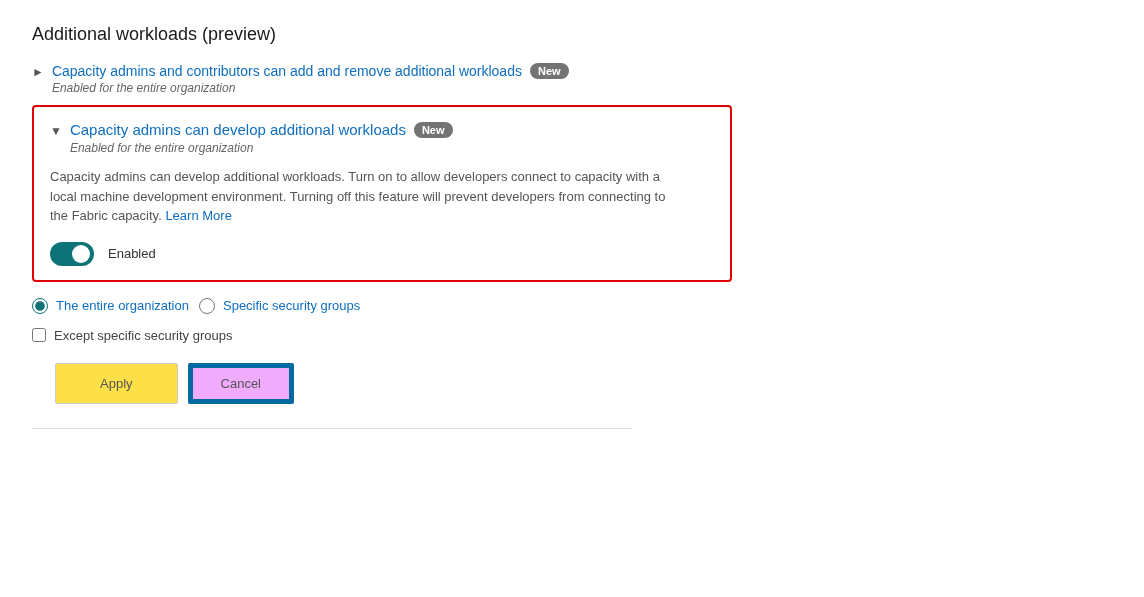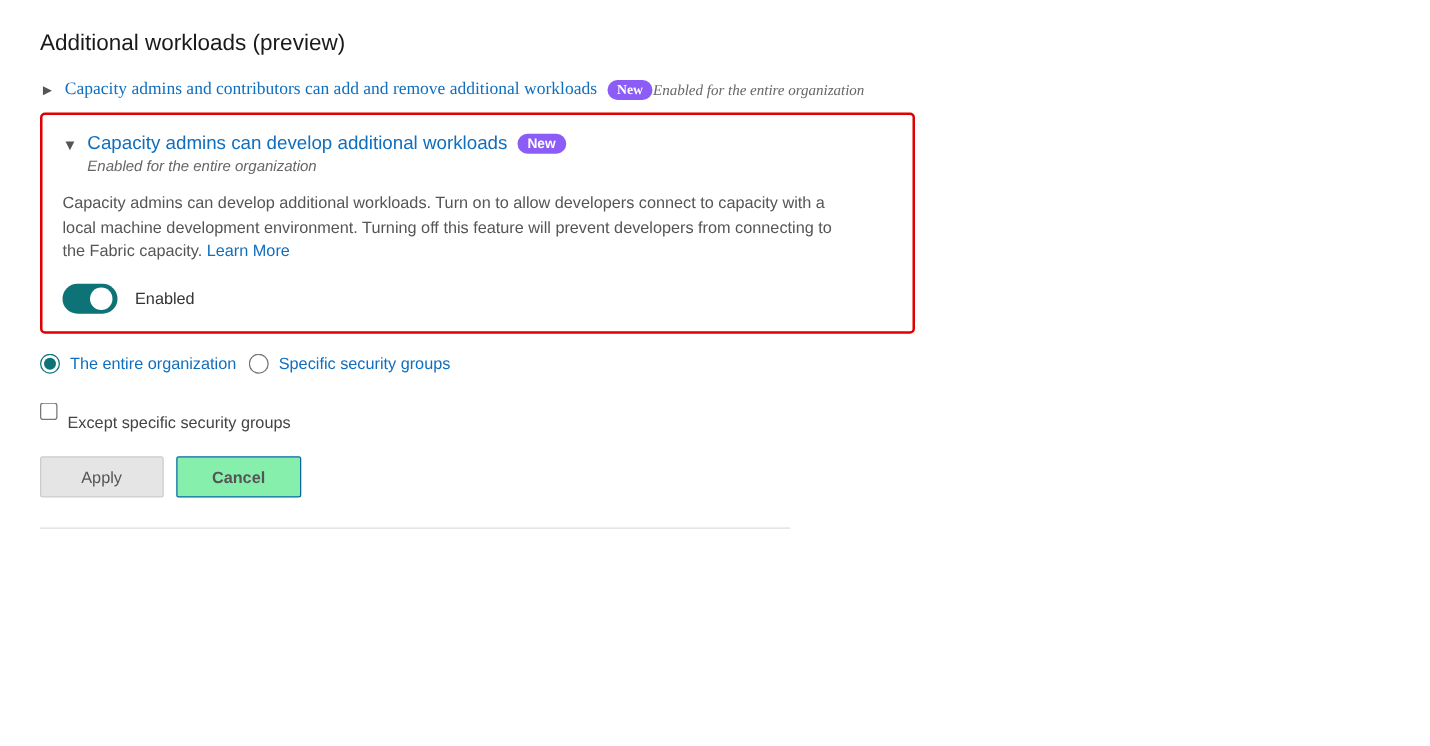--- a/index.html
+++ b/index.html
@@ -35,42 +35,41 @@
 
     .chevron {
       color: #555;
       font-size: 12px;
       margin-top: 2px;
       flex-shrink: 0;
     }
 
     .workload-item-content {
       display: flex;
-      flex-direction: row;
-      font-family: Liberation Serif, serif;
+      flex-direction: column;
     }
 
     .workload-item-title {
       display: flex;
       align-items: center;
       gap: 8px;
       font-size: 14px;
       color: #106EBE;
       font-weight: 500;
     }
 
     .workload-item-subtitle {
       font-size: 12px;
       color: #666;
       font-style: italic;
       margin-top: 2px;
     }
 
     .badge-new {
-      background-color: #8b5cf6;
+      background-color: #737373;
       color: #ffffff;
       font-size: 11px;
       font-weight: 600;
       padding: 2px 8px;
       border-radius: 12px;
       font-style: normal;
     }
 
     
     .workload-item-expanded {
@@ -212,49 +211,48 @@
     .checkbox-item input[type="checkbox"] {
       width: 14px;
       height: 14px;
       cursor: pointer;
     }
 
     .checkbox-item label {
       font-size: 13px;
       color: #444;
       cursor: pointer;
-      margin-top: 17px;
     }
 
     
     .button-row {
       display: flex;
       gap: 10px;
       margin-top: 8px;
     }
 
     .btn-apply {
-      background: #e5e5e5;
+      background: #fde047;
       color: #555;
       border: 1px solid #ccc;
-      padding: 8px 32px;
+      padding: 8px 44px;
       font-size: 13px;
       cursor: pointer;
       border-radius: 2px;
+      margin-left: 23px;
     }
 
     .btn-cancel {
-      background: #86efac;
+      background: #f0abfc;
       color: #555;
-      border: 1px solid #0369a1;
+      border: 5px solid #0369a1;
       padding: 8px 28px;
       font-size: 13px;
       cursor: pointer;
       border-radius: 2px;
-      font-weight: bold;
     }
 
     .divider {
       border: none;
       border-top: 1px solid #ddd;
       margin-top: 24px;
       max-width: 600px;
     }
   </style>
 </head>

